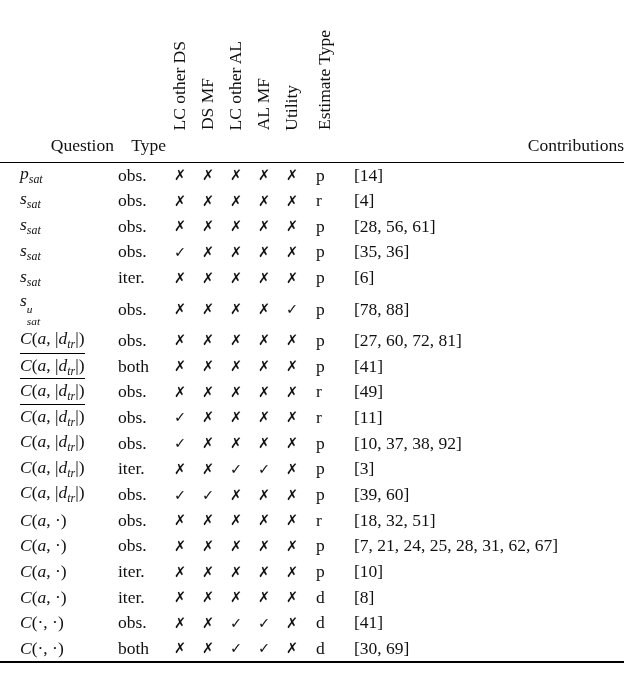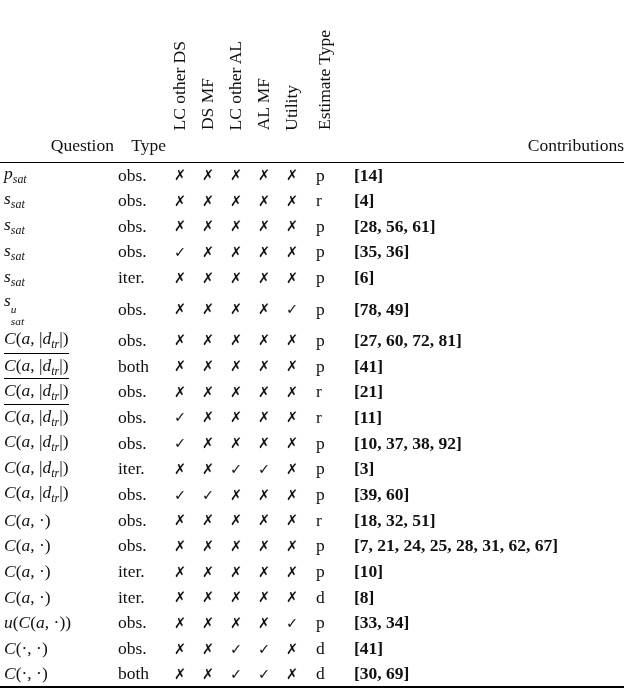--- a/index.html
+++ b/index.html
@@ -41,30 +41,30 @@
     display: inline-block;
     font-size: 17.5px;
     line-height: 1;
   }
   tbody tr { height: 25.7px; }
   tbody td {
     font-size: 17.5px;
     padding: 0;
     vertical-align: middle;
   }
-  td.q { padding-left: 4px; white-space: nowrap; }
+  td.q { padding-left: 20px; white-space: nowrap; }
   td.typ { padding-left: 4px; font-family: Liberation Serif, serif; }
   td.mark {
     text-align: center;
     font-family: "DejaVu Sans", sans-serif;
     font-weight: 700;
     font-size: 14.5px;
   }
   td.est { padding-left: 10px; }
-  td.contrib { padding-left: 10px; white-space: nowrap; font-weight: bold; }
+  td.contrib { padding-left: 10px; white-space: nowrap; }
   i { font-style: italic; }
   .msub { font-size: 68%; vertical-align: -0.35em; }
   .mstack {
     display: inline-flex;
     flex-direction: column;
     font-size: 65%;
     line-height: 1.05;
     vertical-align: -0.55em;
   }
   .mstack .mrow { display: block; }
@@ -162,21 +162,21 @@
             <span class="mrow"><i>u</i></span>
             <span class="mrow"><i>sat</i></span>
           </span></td>
         <td class="typ">obs.</td>
         <td class="mark">✗</td>
         <td class="mark">✗</td>
         <td class="mark">✗</td>
         <td class="mark">✗</td>
         <td class="mark">✓</td>
         <td class="est">p</td>
-        <td class="contrib">[78, 49]</td>
+        <td class="contrib">[78, 88]</td>
       </tr>
       <tr>
         <td class="q"><i>C</i>(<i>a</i>, |<i>d</i><span class="msub"><i>tr</i></span>|)</td>
         <td class="typ">obs.</td>
         <td class="mark">✗</td>
         <td class="mark">✗</td>
         <td class="mark">✗</td>
         <td class="mark">✗</td>
         <td class="mark">✗</td>
         <td class="est">p</td>
@@ -195,21 +195,21 @@
       </tr>
       <tr>
         <td class="q"><span class="ovl"><i>C</i>(<i>a</i>, |<i>d</i><span class="msub"><i>tr</i></span>|)</span></td>
         <td class="typ">obs.</td>
         <td class="mark">✗</td>
         <td class="mark">✗</td>
         <td class="mark">✗</td>
         <td class="mark">✗</td>
         <td class="mark">✗</td>
         <td class="est">r</td>
-        <td class="contrib">[21]</td>
+        <td class="contrib">[49]</td>
       </tr>
       <tr>
         <td class="q"><span class="ovl"><i>C</i>(<i>a</i>, |<i>d</i><span class="msub"><i>tr</i></span>|)</span></td>
         <td class="typ">obs.</td>
         <td class="mark">✓</td>
         <td class="mark">✗</td>
         <td class="mark">✗</td>
         <td class="mark">✗</td>
         <td class="mark">✗</td>
         <td class="est">r</td>
@@ -284,31 +284,20 @@
       <tr>
         <td class="q"><i>C</i>(<i>a</i>, ·)</td>
         <td class="typ">iter.</td>
         <td class="mark">✗</td>
         <td class="mark">✗</td>
         <td class="mark">✗</td>
         <td class="mark">✗</td>
         <td class="mark">✗</td>
         <td class="est">d</td>
         <td class="contrib">[8]</td>
-      </tr>
-      <tr>
-        <td class="q"><i>u</i>(<i>C</i>(<i>a</i>, ·))</td>
-        <td class="typ">obs.</td>
-        <td class="mark">✗</td>
-        <td class="mark">✗</td>
-        <td class="mark">✗</td>
-        <td class="mark">✗</td>
-        <td class="mark">✓</td>
-        <td class="est">p</td>
-        <td class="contrib">[33, 34]</td>
       </tr>
       <tr>
         <td class="q"><i>C</i>(·, ·)</td>
         <td class="typ">obs.</td>
         <td class="mark">✗</td>
         <td class="mark">✗</td>
         <td class="mark">✓</td>
         <td class="mark">✓</td>
         <td class="mark">✗</td>
         <td class="est">d</td>

